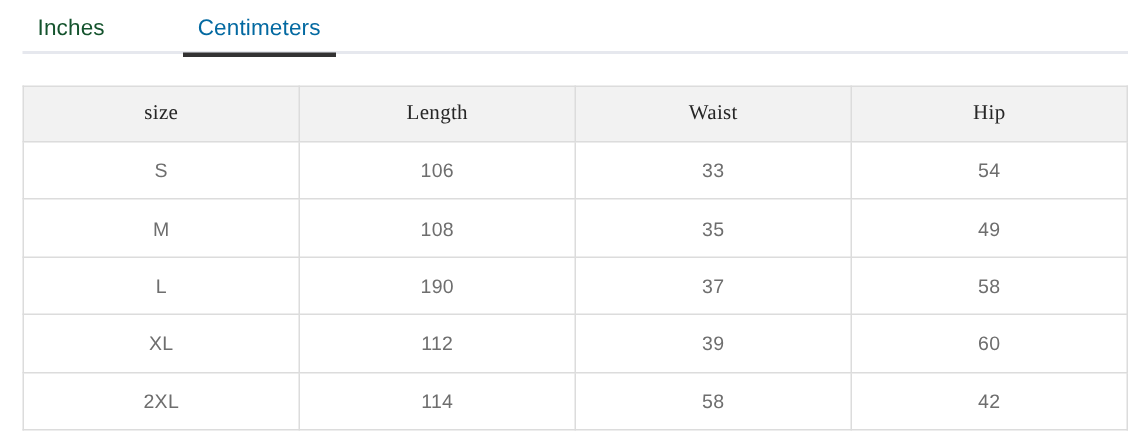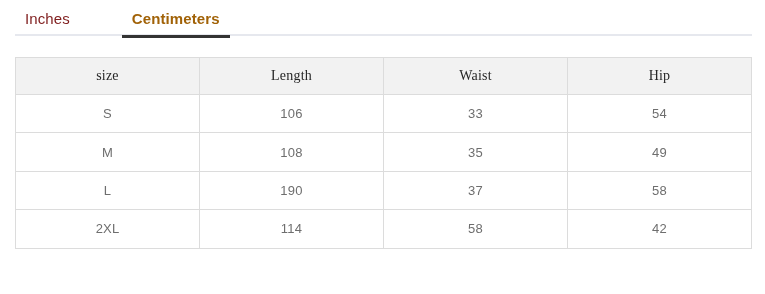--- a/index.html
+++ b/index.html
@@ -37,36 +37,35 @@
 
   .tab {
     position: relative;
     height: 36px;
     display: flex;
     align-items: center;
     justify-content: center;
     padding: 0 10px;
     font-size: 15px;
     letter-spacing: 0.1px;
-    color: #7f1d1d;
+    color: #14532d;
     background: transparent;
     border: none;
     cursor: pointer;
     font-family: "Liberation Sans", sans-serif;
     white-space: nowrap;
     box-sizing: border-box;
   }
 
   .tab:first-child {
     margin-right: 42px;
   }
 
   .tab.active {
-    color: #a16207;
-    font-weight: bold;
+    color: #0369a1;
   }
 
   .tab.active::after {
     content: "";
     position: absolute;
     left: 0;
     right: 0;
     bottom: -2px;
     height: 3px;
     background: #333333;
@@ -161,20 +160,26 @@
           <td>35</td>
           <td>49</td>
         </tr>
         <tr>
           <td>L</td>
           <td>190</td>
           <td>37</td>
           <td>58</td>
         </tr>
         <tr>
+          <td>XL</td>
+          <td>112</td>
+          <td>39</td>
+          <td>60</td>
+        </tr>
+        <tr>
           <td>2XL</td>
           <td>114</td>
           <td>58</td>
           <td>42</td>
         </tr>
       </tbody>
     </table>
   </div>
 
 </div>

